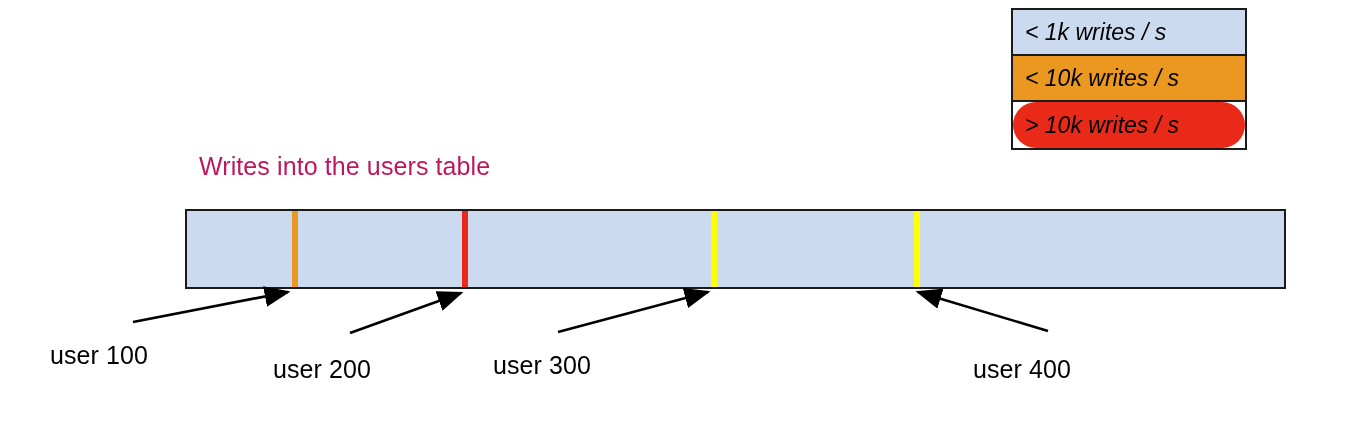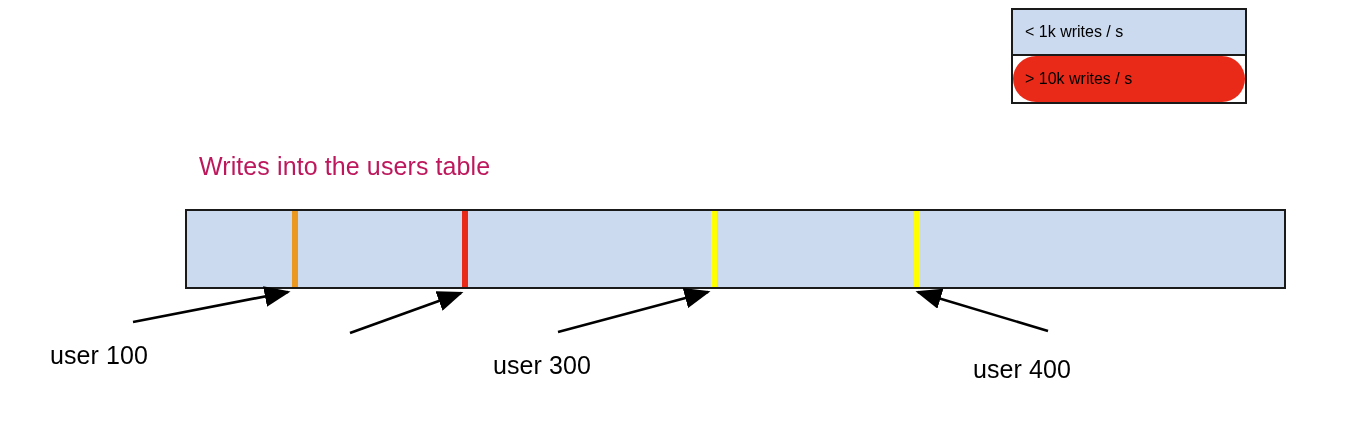--- a/index.html
+++ b/index.html
@@ -68,23 +68,24 @@
     box-sizing: border-box;
     background: #ffffff;
   }
   .legend-row {
     height: 46px;
     box-sizing: border-box;
     border-bottom: 2px solid #1a1a1a;
     display: flex;
     align-items: center;
     padding-left: 12px;
-    font-size: 16px;
+    font-size: 23px;
     color: #000000;
     white-space: nowrap;
+    font-style: italic;
   }
   .legend-row:last-child {
     border-bottom: none;
   }
 
   
   #arrow-layer {
     position: absolute;
     left: 0;
     top: 0;
@@ -101,37 +102,41 @@
   <div id="diagram-title">Writes into the users table</div>
 
   <div id="table-bar" style="background: rgb(203, 218, 239);">
     <div class="row-marker" style="left: 105px; background: rgb(234, 152, 31);"></div>
     <div class="row-marker" style="left: 275px; background: rgb(234, 42, 25);"></div>
     <div class="row-marker" style="left: 524px; background: rgb(255, 255, 0);"></div>
     <div class="row-marker" style="left: 727px; background: rgb(255, 255, 0);"></div>
   </div>
 
   <div class="user-label" style="left: 50px; top: 341px;">user 100</div>
+  <div class="user-label" style="left: 273px; top: 355px;">user 200</div>
   <div class="user-label" style="left: 493px; top: 351px;">user 300</div>
   <div class="user-label" style="left: 973px; top: 355px;">user 400</div>
 
   <svg id="arrow-layer" viewBox="0 0 1350 422" xmlns="http://www.w3.org/2000/svg">
     <defs>
       <marker id="arrowhead" markerWidth="10" markerHeight="8" refX="9" refY="4" orient="auto" markerUnits="strokeWidth">
         <path d="M0,0 L10,4 L0,8 z" fill="#000000"></path>
       </marker>
     </defs>
     <line x1="133" y1="322" x2="288" y2="292" stroke="#000000" stroke-width="2.6" marker-end="url(#arrowhead)"></line>
     <line x1="350" y1="333" x2="461" y2="293" stroke="#000000" stroke-width="2.6" marker-end="url(#arrowhead)"></line>
     <line x1="558" y1="332" x2="708" y2="292" stroke="#000000" stroke-width="2.6" marker-end="url(#arrowhead)"></line>
     <line x1="1048" y1="331" x2="918" y2="292" stroke="#000000" stroke-width="2.6" marker-end="url(#arrowhead)"></line>
   </svg>
 
   <div id="legend">
     <div class="legend-row" style="background: rgb(203, 218, 239);">
       <span>&lt; 1k writes / s</span>
     </div>
+    <div class="legend-row" style="background: rgb(234, 152, 31);">
+      <span>&lt; 10k writes / s</span>
+    </div>
     <div class="legend-row" style="background: rgb(234, 42, 25); border-radius: 23px;">
       <span>&gt; 10k writes / s</span>
     </div>
   </div>
 
 </div>
 
 </body></html>

